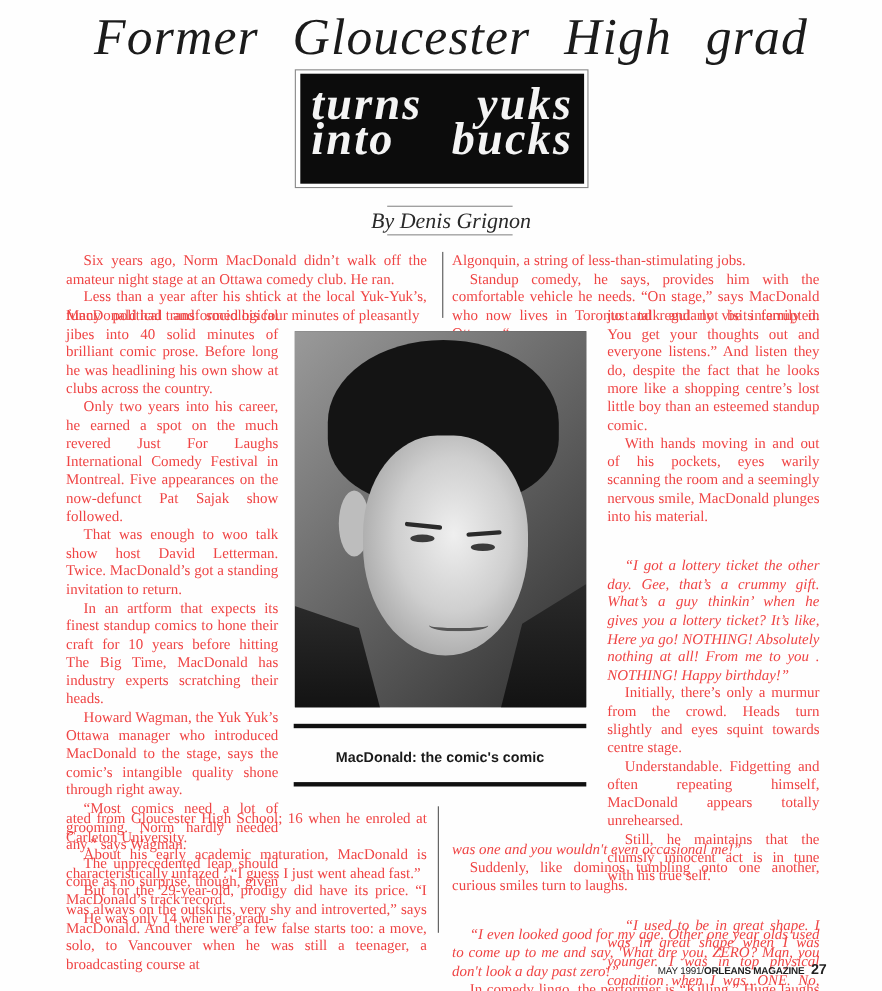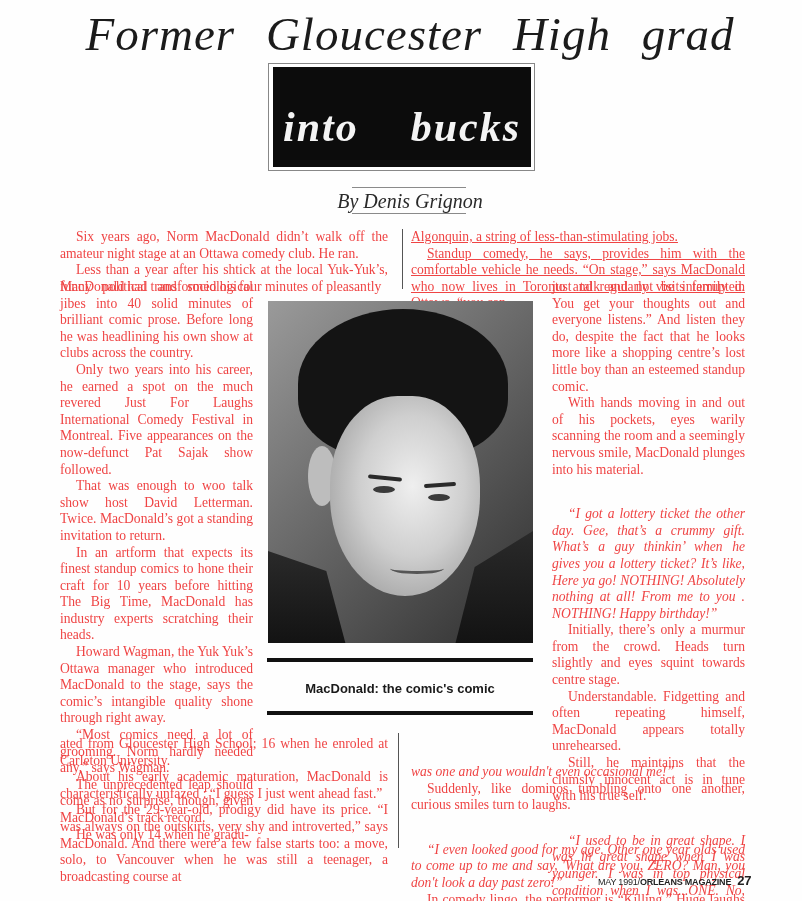--- a/index.html
+++ b/index.html
@@ -44,20 +44,24 @@
 </style>
 </head>
 <body>
 
 <div class="page">
 
   <div class="headline">Former Gloucester High grad</div>
 
   <div class="kicker-box">
     <div class="kicker-inner">
+      <div class="kicker-line kl1">
+        <span>turns</span>
+        <span>yuks</span>
+      </div>
       <div class="kicker-line kl2">
         <span>into</span>
         <span>bucks</span>
       </div>
     </div>
   </div>
 
   <div class="byline-rule" style="top:187px;"></div>
   <div class="byline">By Denis Grignon</div>
   <div class="byline-rule" style="top:213px;"></div>
@@ -80,21 +84,21 @@
 
   <div class="txt" style="left:60px; top:736px; width:328px;">
     <p class="noind">ated from Gloucester High School; 16 when he enroled at Carleton University.</p>
     <p>About his early academic maturation, MacDonald is characteristically unfazed : “I guess I just went ahead fast.”</p>
     <p>But for the 29-year-old,  prodigy did have its price. “I was always on the outskirts, very shy and introverted,” says MacDonald. And there were a few false starts too: a move, solo, to Vancouver when he was still a teenager, a broadcasting course at</p>
   </div>
 
   <div class="col-div" style="left:402px; top:229px; height:60px;"></div>
   <div class="col-div" style="left:398px; top:733px; height:115px;"></div>
 
-  <div class="txt" style="left:411px; top:229px; width:334px;text-decoration:underline;">
+  <div class="txt" style="left:411px; top:229px; width:334px;">
     <p class="noind">Algonquin, a string of less-than-stimulating jobs.</p>
     <p>Standup comedy, he says, provides him with the comfortable vehicle he needs. “On stage,” says MacDonald who now lives in Toronto and regularly visits family in Ottawa, “you can</p>
   </div>
 
   <div class="txt" style="left:552px; top:279px; width:193px;">
     <p class="noind">just talk and not be interrupted. You get your thoughts out and everyone listens.” And listen they do, despite the fact that he looks more like a shopping centre’s lost little boy than an esteemed standup comic.</p>
     <p>With hands moving in and out of his pockets, eyes warily scanning the room and a seemingly nervous smile, MacDonald plunges into his material.</p>
     <p class="it">“I got a lottery ticket the other day. Gee, that’s a crummy gift. What’s a guy thinkin’ when he gives you a lottery ticket? It’s like, Here ya go! NOTHING! Absolutely nothing at all! From me to you . NOTHING! Happy birthday!”</p>
     <p>Initially, there’s only a  murmur from the crowd. Heads turn slightly and eyes squint towards centre stage.</p>
     <p>Understandable. Fidgetting and often repeating himself, MacDonald appears totally unrehearsed.</p>

